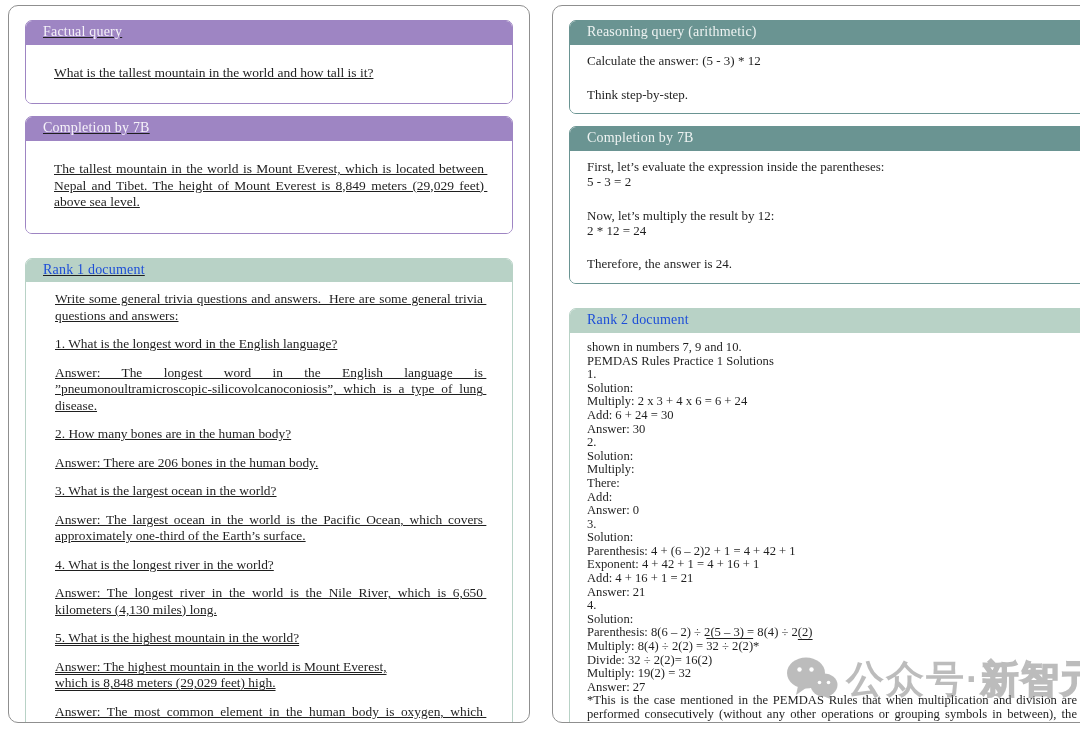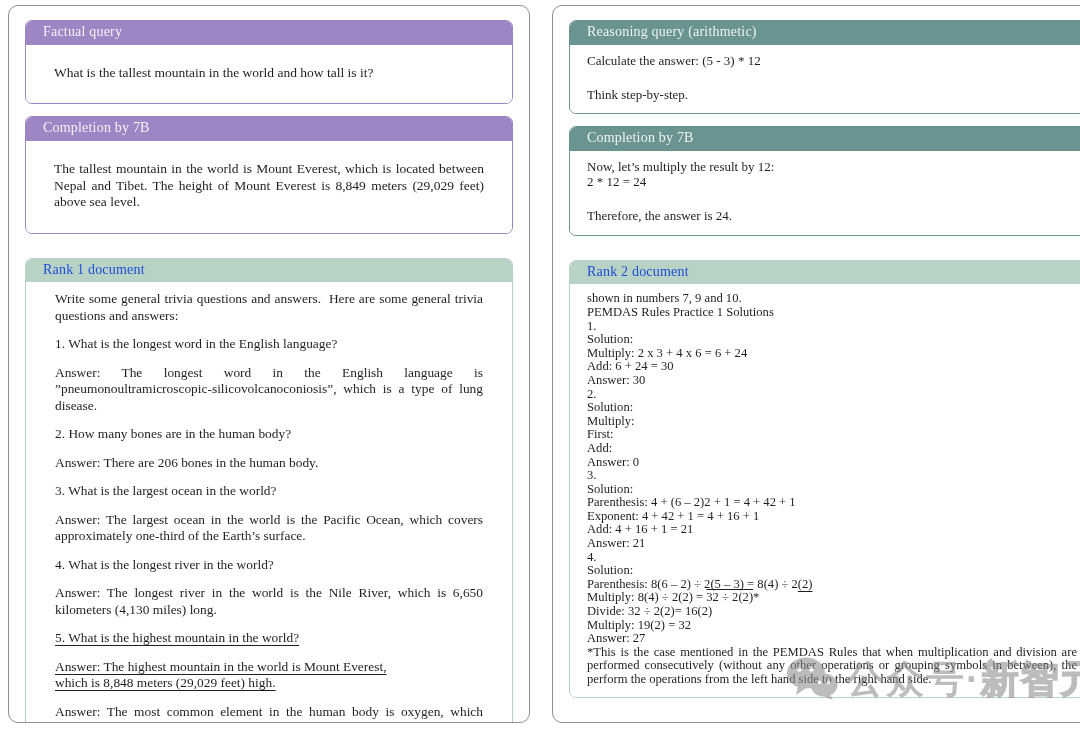--- a/index.html
+++ b/index.html
@@ -5,21 +5,21 @@
   html,body{margin:0;padding:0;}
   body{
     width:1080px;height:730px;position:relative;background:#ffffff;
     font-family:"Liberation Serif", serif;color:#1f1f1f;overflow:hidden;
   }
   .panel{
     position:absolute;top:5px;height:718px;box-sizing:border-box;
     background:#fff;border:1.5px solid #8f8f8f;border-radius:10px;
     padding:14px 16px;overflow:hidden;
   }
-  .panel-left{left:8px;width:522px;}
+  .panel-left{left:8px;width:522px;text-decoration:underline;}
   .panel-right{left:552px;width:560px;}
 
   .box{border-radius:7px;overflow:hidden;border:1.5px solid;background:#fff;}
   .mb-sm{margin-bottom:12px;}
   .mb-lg{margin-bottom:24px;}
 
   .theme-purple{border-color:#9e85c3;}
   .theme-purple .box-header{background:#9e85c3;color:#f5f2f9;}
   .theme-teal{border-color:#6a9492;}
   .theme-teal .box-header{background:#6a9492;color:#eef3f2;}
@@ -115,40 +115,42 @@
     <div class="box-header">Reasoning query (arithmetic)</div>
     <div class="box-body body-sm">
         <p><span>Calculate the answer: (5 - 3) * 12</span></p>
         <p><span>Think step-by-step.</span></p>
       </div>
   </section>
 
   <section class="box theme-teal mb-lg">
     <div class="box-header">Completion by 7B</div>
     <div class="box-body body-sm">
+        <p><span>First, let’s evaluate the expression inside the parentheses:
+5 - 3 = 2</span></p>
         <p><span>Now, let’s multiply the result by 12:
 2 * 12 = 24</span></p>
         <p><span>Therefore, the answer is 24.</span></p>
       </div>
   </section>
 
   <section class="box theme-green">
     <div class="box-header">Rank 2 document</div>
     <div class="box-body body-tight">
         <p><span>shown in numbers 7, 9 and 10.</span></p>
         <p><span>PEMDAS Rules Practice 1 Solutions</span></p>
         <p><span>1.</span></p>
         <p><span>Solution:</span></p>
         <p><span>Multiply: 2 x 3 + 4 x 6 = 6 + 24</span></p>
         <p><span>Add: 6 + 24 = 30</span></p>
         <p><span>Answer: 30</span></p>
         <p><span>2.</span></p>
         <p><span>Solution:</span></p>
         <p><span>Multiply:</span></p>
-        <p><span>First:</span></p>
+        <p><span>There:</span></p>
         <p><span>Add:</span></p>
         <p><span>Answer: 0</span></p>
         <p><span>3.</span></p>
         <p><span>Solution:</span></p>
         <p><span>Parenthesis: 4 + (6 – 2)2 + 1 = 4 + 42 + 1</span></p>
         <p><span>Exponent: 4 + 42 + 1 = 4 + 16 + 1</span></p>
         <p><span>Add: 4 + 16 + 1 = 21</span></p>
         <p><span>Answer: 21</span></p>
         <p><span>4.</span></p>
         <p><span>Solution:</span></p>

